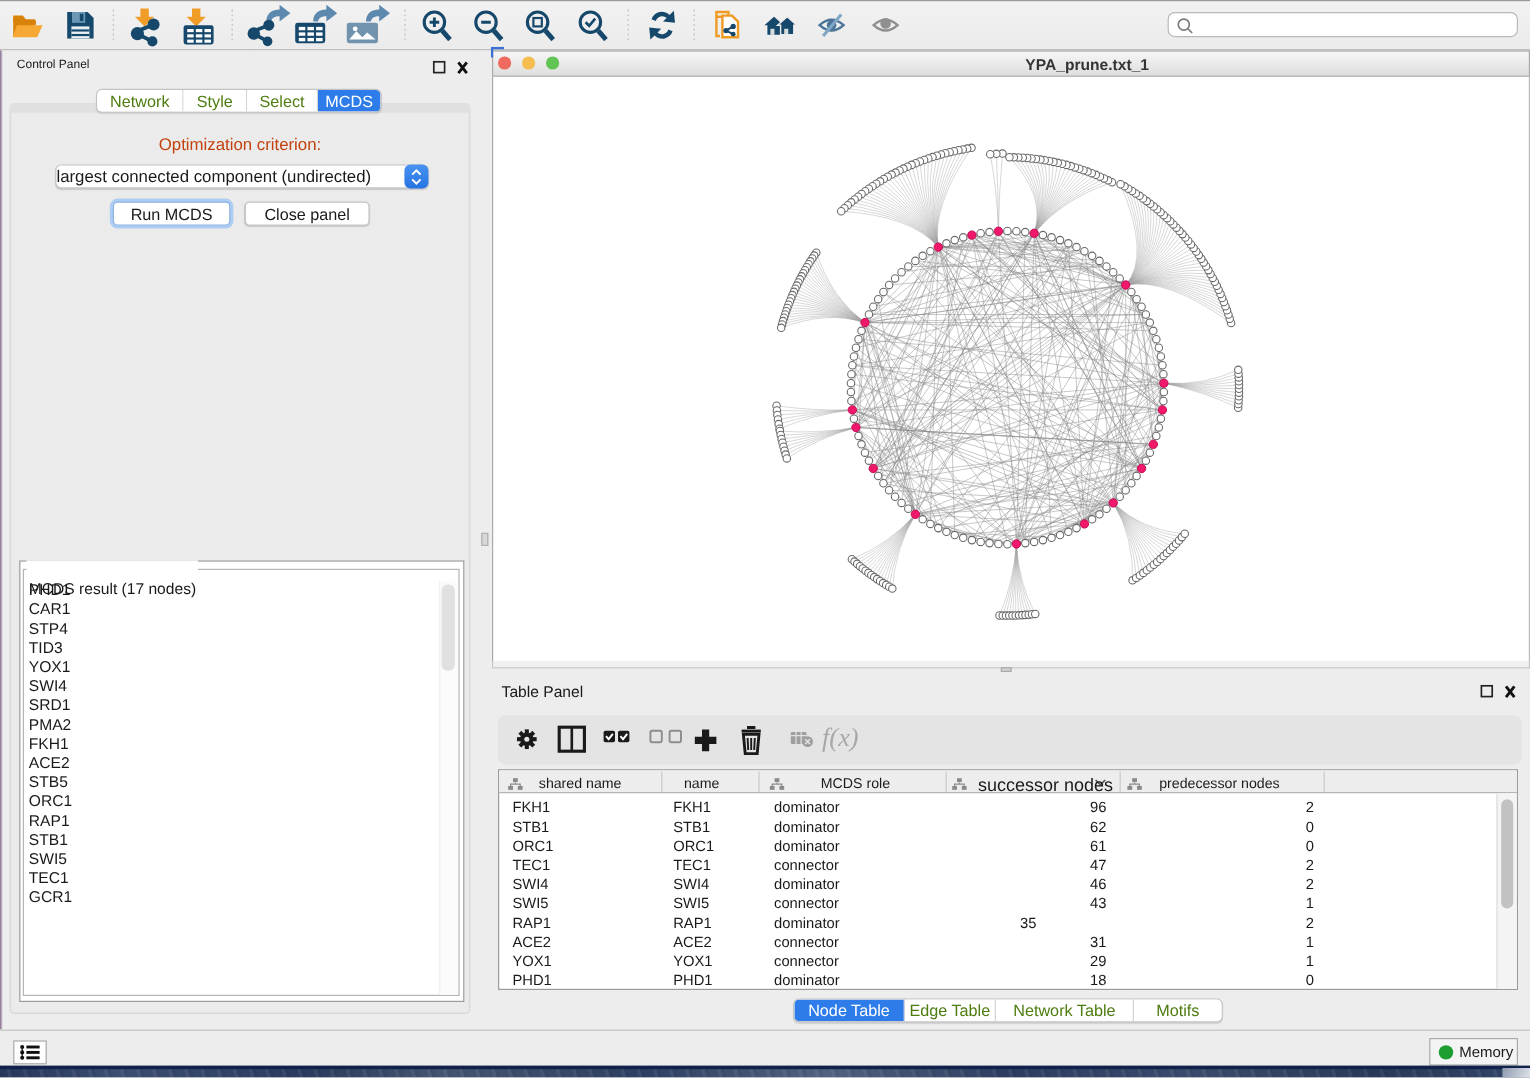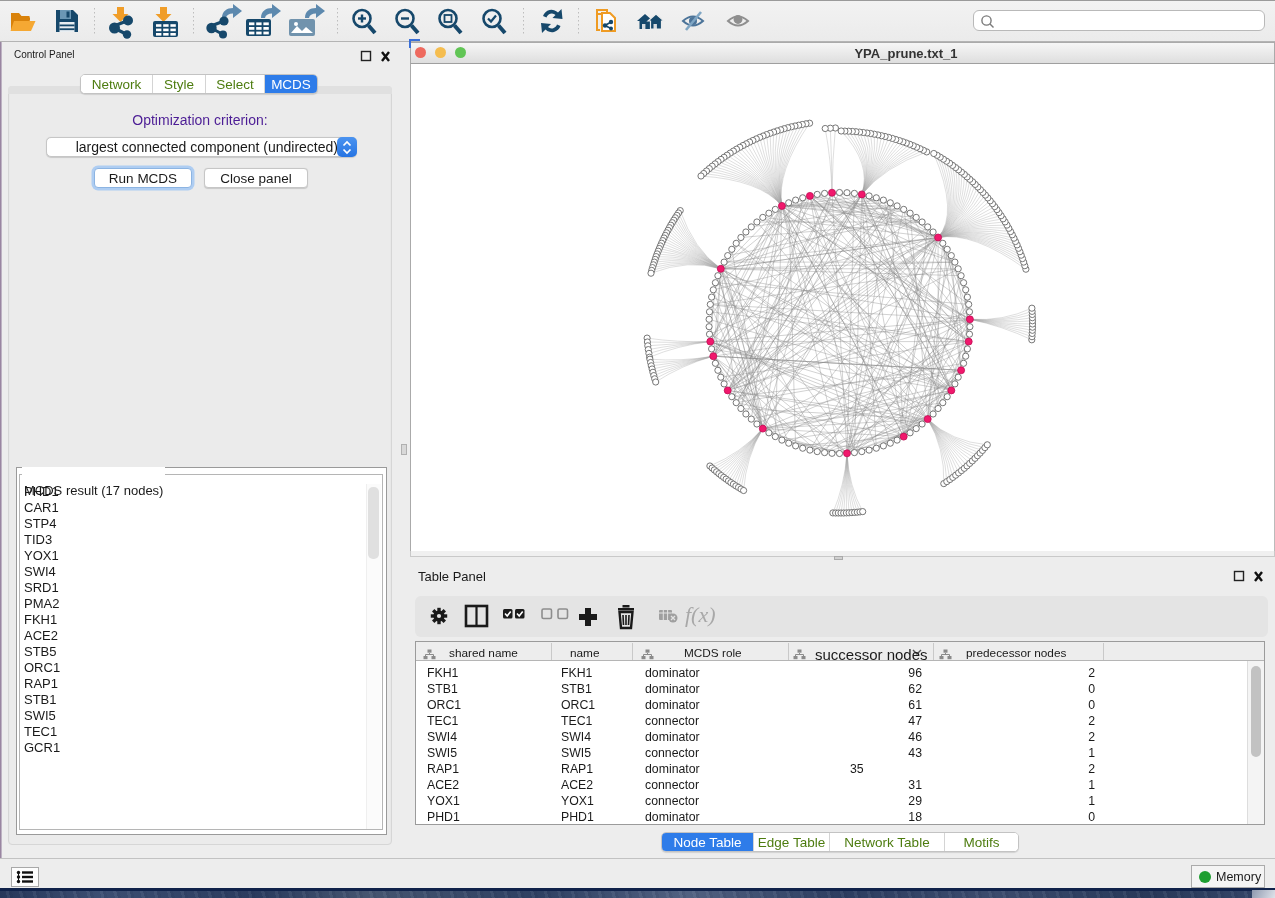--- a/index.html
+++ b/index.html
@@ -161,23 +161,23 @@
  <path d="M22 2 L29 11 M29 2 L22 11" stroke="#111" stroke-width="2.4"></path>
 </svg>
 <div class="abs" style="left:8px;top:86px;width:384px;height:759px;background:#ebebeb;border:1px solid #d6d6d6;border-radius:4px;box-shadow:inset 0 1px 2px rgba(0,0,0,0.06)"></div>
 <div class="abs" style="left:8px;top:86px;width:384px;height:8px;background:#e0e0e0;border-radius:4px 4px 0 0"></div>
 <div class="abs tabseg" style="left:80px;top:74px;width:238px">
  <div style="width:72px">Network</div>
     <div style="width:53px">Style</div>
     <div style="width:59px">Select</div>
     <div class="sel" style="flex:1">MCDS</div>
 </div>
-<div class="abs" style="left:8px;top:112px;width:384px;text-align:center;font-size:14px;color:#4c1d95">Optimization criterion:</div>
+<div class="abs" style="left:8px;top:112px;width:384px;text-align:center;font-size:14px;color:#c2410c">Optimization criterion:</div>
 <div class="abs" style="left:46px;top:137px;width:311px;height:20px;background:#fff;border:1px solid #c6c6c6;border-radius:5px;box-shadow:0 0.5px 1px rgba(0,0,0,0.15)">
- <div style="position:absolute;left:0;top:0;width:291px;text-align:right;font-size:14px;line-height:19px">largest connected component (undirected)</div>
+ <div style="position:absolute;left:0;top:0;width:291px;text-align:left;font-size:14px;line-height:19px">largest connected component (undirected)</div>
  <div style="position:absolute;right:-1px;top:-1px;width:20px;height:20px;background:linear-gradient(#4a93f0,#2674e3);border-radius:5px"></div>
  <svg style="position:absolute;right:3px;top:2px" width="12" height="15" viewBox="0 0 12 15">
   <path d="M2.5 5.5 L6 2 L9.5 5.5" fill="none" stroke="#fff" stroke-width="1.7"></path>
   <path d="M2.5 9.5 L6 13 L9.5 9.5" fill="none" stroke="#fff" stroke-width="1.7"></path>
  </svg>
 </div>
 <div class="btn" style="left:94px;top:168px;width:98px;box-shadow:0 0 0 2.5px #aecdf2;border-color:#8cb4e2">Run MCDS</div>
 <div class="btn" style="left:204px;top:168px;width:104px">Close panel</div>
 <div class="abs" style="left:16px;top:467px;width:371px;height:368px;background:#fff;border:1px solid #9a9a9a"></div>
 <div class="abs" style="left:19px;top:474px;width:364px;height:356px;border:1px solid #b5b5b5"></div>

